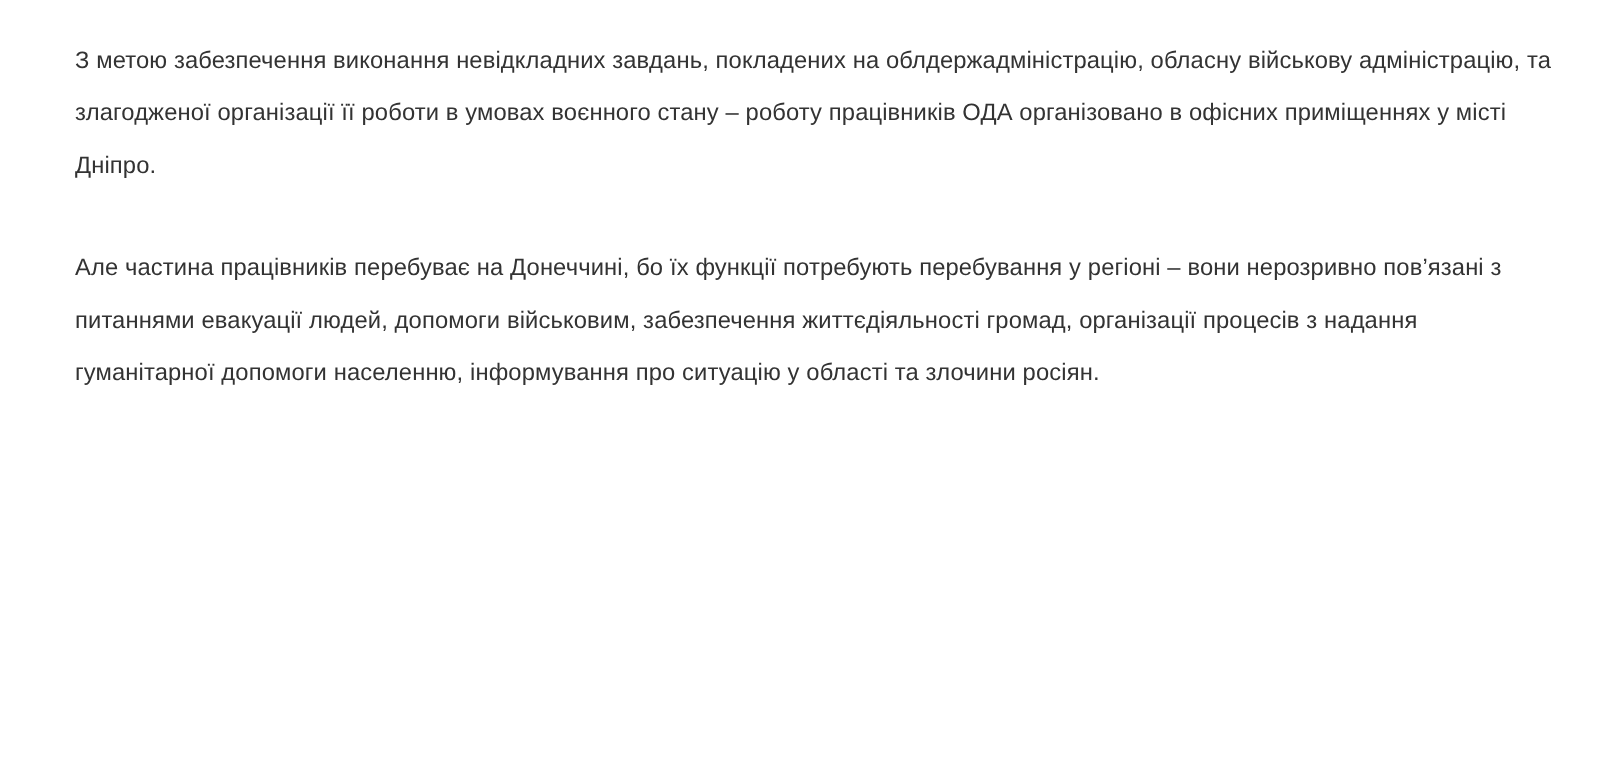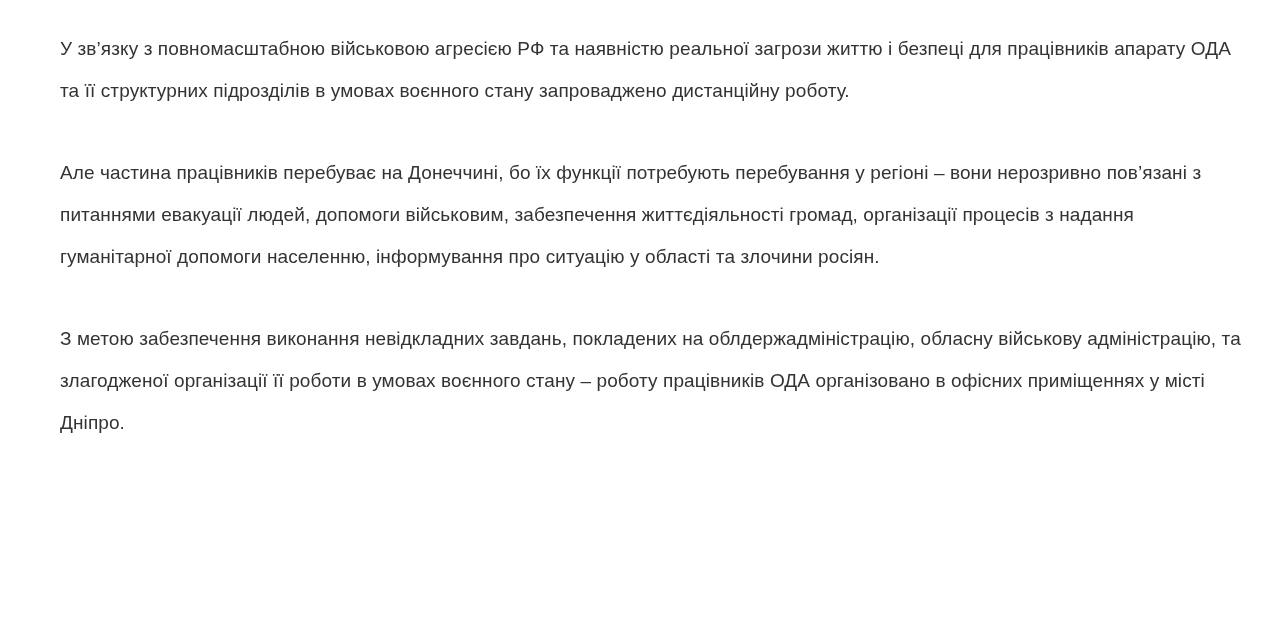--- a/index.html
+++ b/index.html
@@ -30,16 +30,15 @@
     max-width: 1210px;
   }
   .article p:last-child {
     margin-bottom: 0;
   }
 </style>
 </head>
 <body>
 
 <div class="article">
-  <p>У зв’язку з повномасштабною військовою агресією РФ та наявністю реальної загрози життю і безпеці для працівників апарату ОДА та її структурних підрозділів в умовах воєнного стану запроваджено дистанційну роботу.</p>
+  <p>З метою забезпечення виконання невідкладних завдань, покладених на облдержадміністрацію, обласну військову адміністрацію, та злагодженої організації її роботи в умовах воєнного стану – роботу працівників ОДА організовано в офісних приміщеннях у місті Дніпро.</p>
   <p>Але частина працівників перебуває на Донеччині, бо їх функції потребують перебування у регіоні – вони нерозривно пов’язані з питаннями евакуації людей, допомоги військовим, забезпечення життєдіяльності громад, організації процесів з надання гуманітарної допомоги населенню, інформування про ситуацію у області та злочини росіян.</p>
-  <p>З метою забезпечення виконання невідкладних завдань, покладених на облдержадміністрацію, обласну військову адміністрацію, та злагодженої організації її роботи в умовах воєнного стану – роботу працівників ОДА організовано в офісних приміщеннях у місті Дніпро.</p>
 </div>
 
 </body></html>

